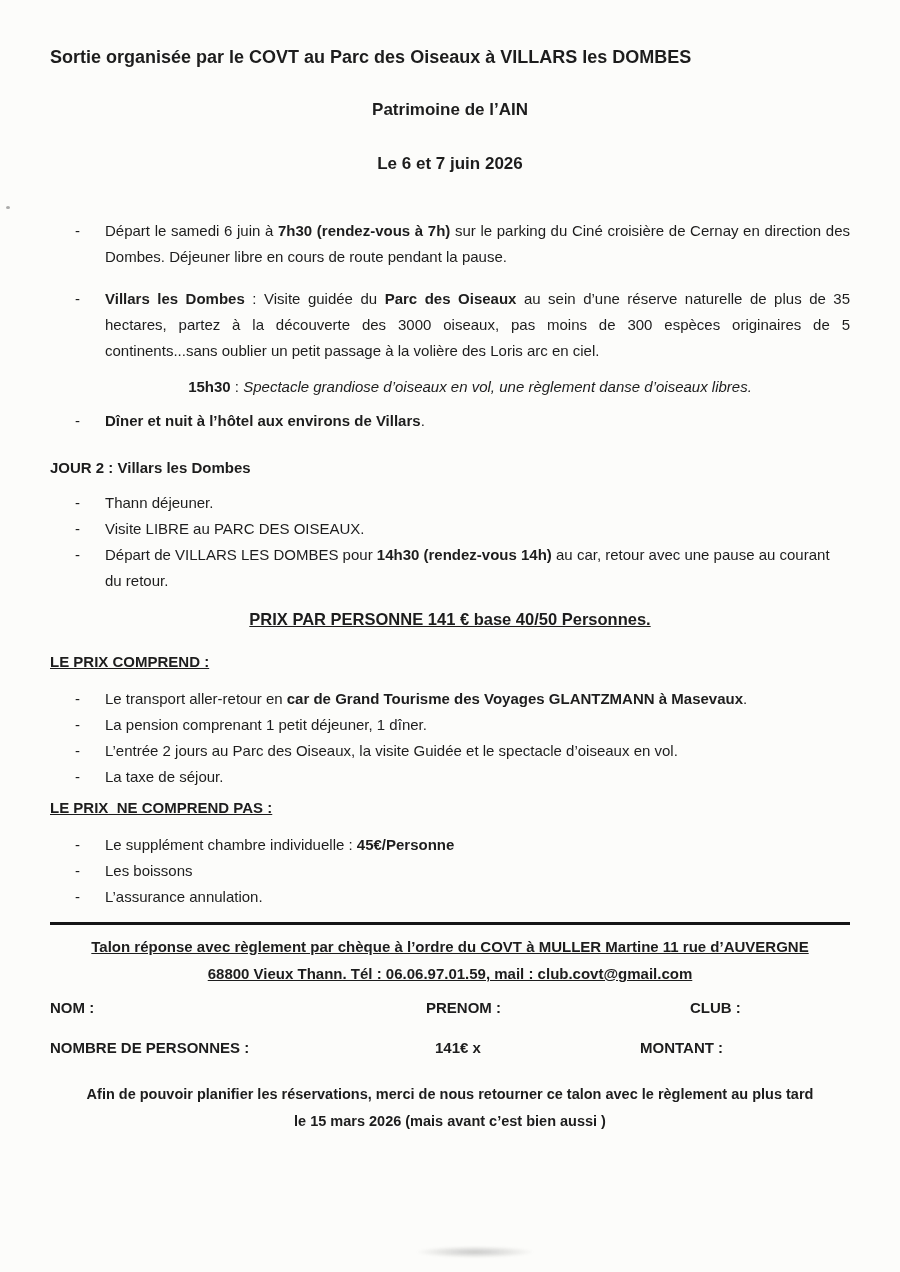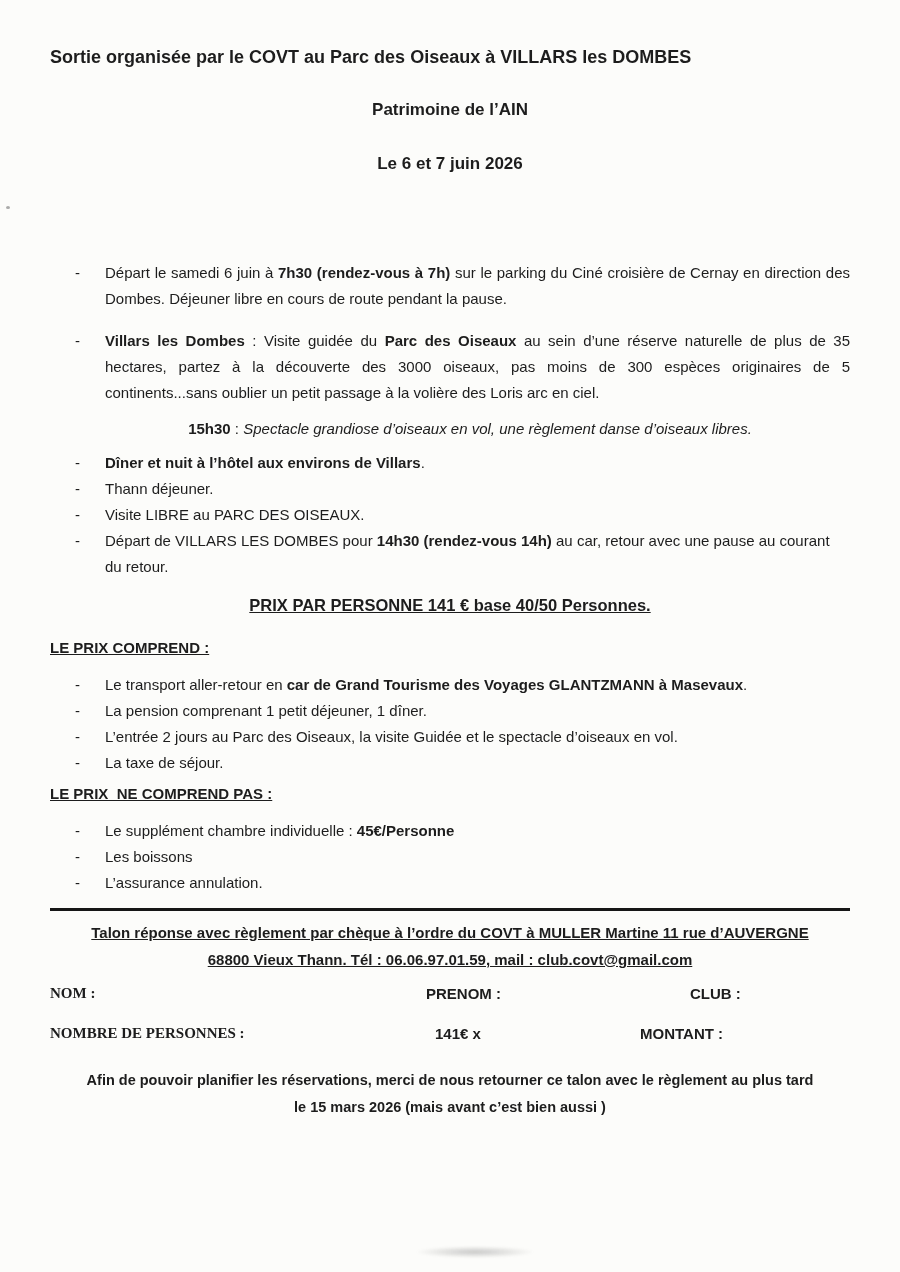--- a/index.html
+++ b/index.html
@@ -7,21 +7,21 @@
   body {
     width:900px; height:1272px; margin:0 auto; position:relative; overflow:hidden;
     background:#fcfcfa;
     font-family:"Liberation Sans","DejaVu Sans",sans-serif;
     color:#1d1d1d;
   }
   .page { padding:44px 50px 0 50px; }
 
   .title    { text-align:left; font-size:18px; line-height:26px; font-weight:700; margin-bottom:28px; }
   .subtitle { text-align:center; font-size:17px; line-height:24px; font-weight:700; margin-bottom:30px; }
-  .dates    { text-align:center; font-size:17px; line-height:24px; font-weight:700; margin-bottom:84px; }
+  .dates    { text-align:center; font-size:17px; line-height:24px; font-weight:700; margin-bottom:42px; }
 
   ul.bullets { list-style:none; }
   ul.bullets li {
     position:relative; padding-left:55px;
     font-size:15px; line-height:26px;
   }
   ul.bullets li::before { content:"-"; position:absolute; left:25px; top:0; }
   ul.day1 li { text-align:justify; }
   ul.day1 li.gap-lg { margin-bottom:16px; }
   ul.day1 li.gap-sm { margin-bottom:0; }
@@ -41,21 +41,21 @@
   ul.after-gap { margin-bottom:6px; }
 
   hr.cut-line { border:none; border-top:3px solid #161616; margin-top:12px; }
 
   .talon-heading { text-align:center; font-size:15px; line-height:27px; font-weight:700; margin-top:8px; }
 
   .form-row { position:relative; height:26px; font-size:15px; font-weight:700; }
   .row-1 { margin-top:12px; }
   .row-2 { margin-top:14px; }
   .fp { position:absolute; top:0; white-space:nowrap; }
-  .p1 { left:0;font-family:Liberation Serif, serif; }
+  .p1 { left:0; }
   .r1-p2 { left:340px;margin-left:36px; }
   .r1-p3 { left:640px; }
   .r2-p2 { left:385px; }
   .r2-p3 { left:590px; }
 
   .footer-note { text-align:center; font-size:14.5px; line-height:27px; font-weight:700; margin-top:16px; }
 
   .scan-smudge {
     position:absolute; left:415px; top:1246px; width:120px; height:12px;
     background:radial-gradient(ellipse at center, rgba(95,95,95,.32), rgba(95,95,95,0) 70%);
@@ -79,20 +79,21 @@
     <li class="gap-lg"><span>Départ le samedi 6 juin à </span><strong>7h30 (rendez-vous à 7h)</strong><span> sur le parking du Ciné croisière de Cernay en direction des Dombes. Déjeuner libre en cours de route pendant la pause.</span></li>
     <li class="gap-sm"><strong>Villars les Dombes</strong><span> : Visite guidée du </span><strong>Parc des Oiseaux</strong><span> au sein d’une réserve naturelle de plus de 35 hectares, partez à la découverte des 3000 oiseaux, pas moins de 300 espèces originaires de 5 continents...sans oublier un petit passage à la volière des Loris arc en ciel.</span></li>
   </ul>
 
   <p class="spectacle"><strong>15h30</strong><span> : </span><em>Spectacle grandiose d’oiseaux en vol, une règlement danse d’oiseaux libres.</em></p>
 
   <ul class="bullets">
     <li><strong>Dîner et nuit à l’hôtel aux environs de Villars</strong><span>.</span></li>
   </ul>
 
+  <p class="section-heading day2-heading">JOUR 2 : Villars les Dombes</p>
 
   <ul class="bullets mid-gap">
     <li><span>Thann déjeuner.</span><strong></strong><span></span></li>
     <li><span>Visite LIBRE au PARC DES OISEAUX.</span><strong></strong><span></span></li>
     <li><span>Départ de VILLARS LES DOMBES pour </span><strong>14h30 (rendez-vous 14h)</strong><span> au car, retour avec une pause au courant du retour.</span></li>
   </ul>
 
   <p class="price-headline"><span class="u">PRIX PAR PERSONNE 141 € base 40/50 Personnes.</span></p>
 
   <p class="section-heading includes-heading"><span class="u">LE PRIX COMPREND :</span></p>

